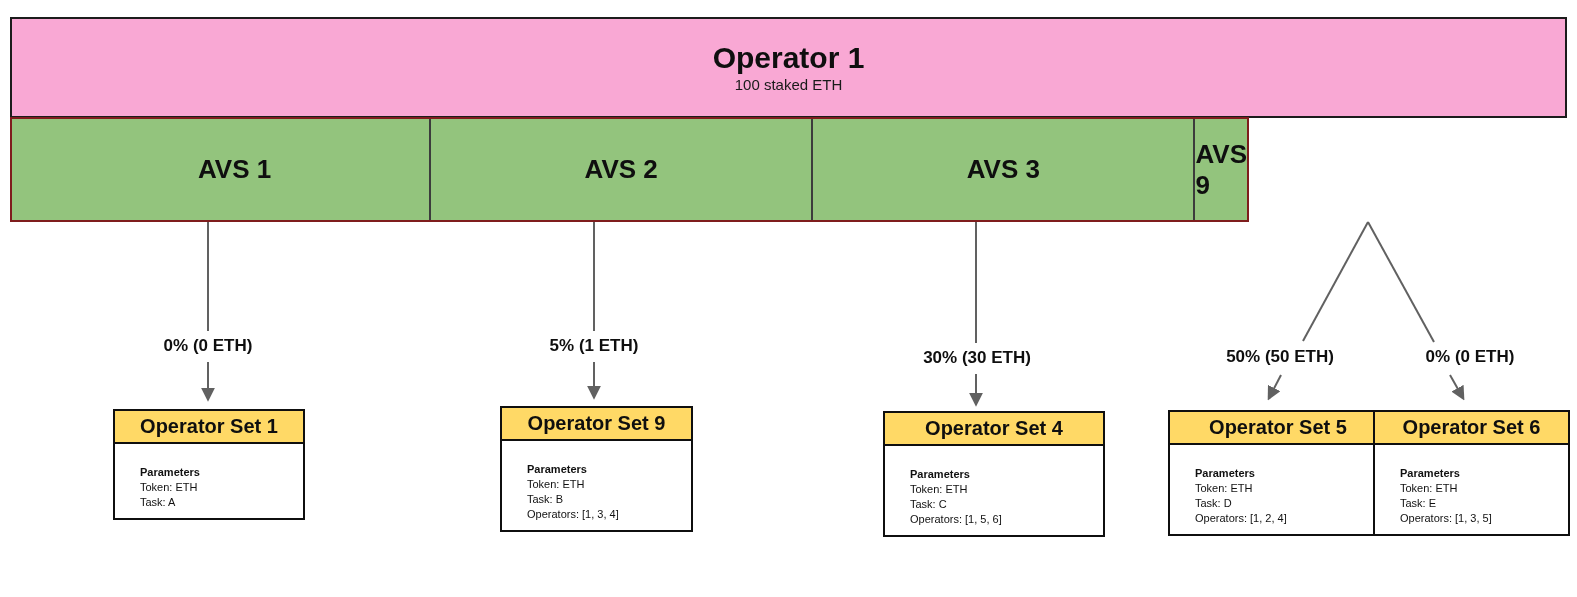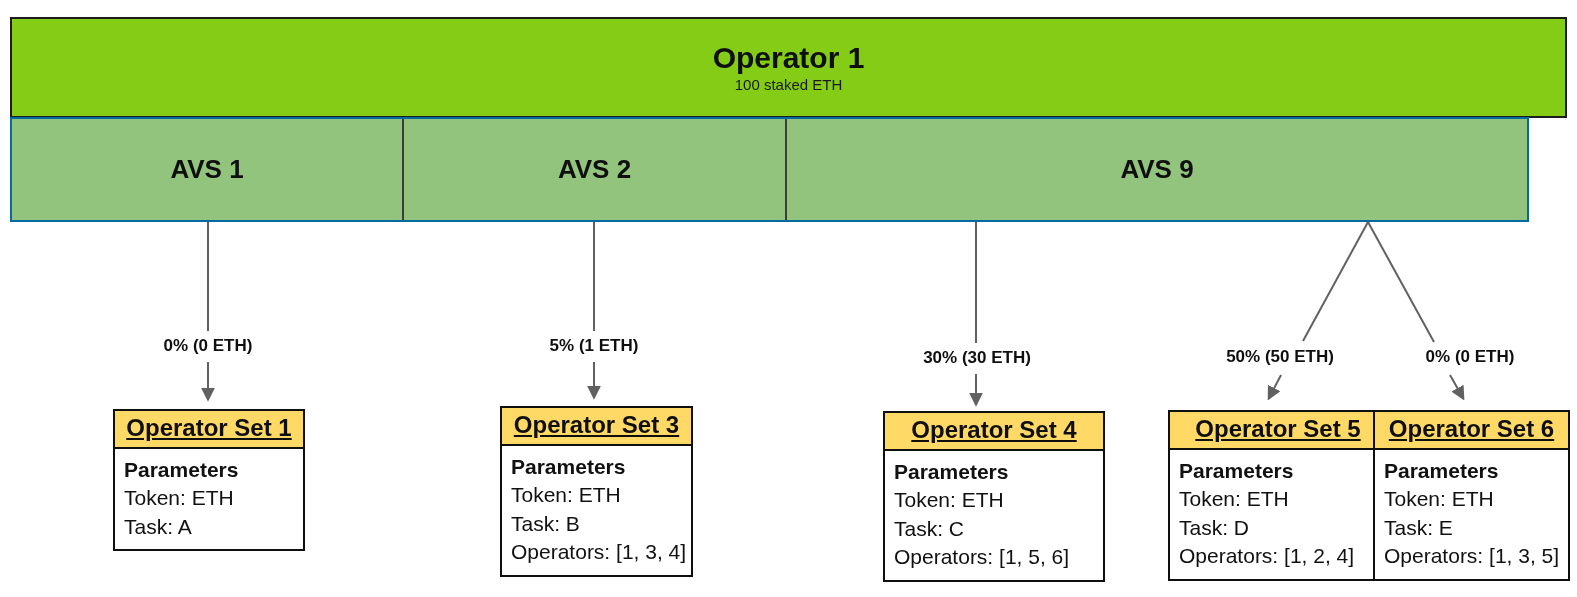--- a/index.html
+++ b/index.html
@@ -16,21 +16,21 @@
     height: 597px;
     background: #ffffff;
     overflow: hidden;
   }
 
   
   .operator-box {
     position: absolute;
     left: 10px; top: 17px;
     width: 1557px; height: 101px;
-    background: #84cc16;
+    background: #f9a8d4;
     border: 2px solid #1c1c1c;
     display: flex;
     flex-direction: column;
     align-items: center;
     justify-content: center;
   }
   .op-title {
     font-size: 30px;
     font-weight: bold;
     color: #0f0f0f;
@@ -39,24 +39,25 @@
   .op-stake {
     font-size: 15px;
     color: #1a1a1a;
     line-height: 1.3;
   }
 
   
   .avs-bar {
     position: absolute;
     left: 10px; top: 117px;
-    width: 1519px; height: 105px;
+    width: 1239px; height: 105px;
     display: flex;
-    border: 2px solid #0369a1;
+    border: 2px solid #7f1d1d;
     background: #93c47d;
+    padding-left: 28px;
   }
   .avs-seg {
     height: 100%;
     background: #93c47d;
     border-right: 2px solid #3c3c3c;
     display: flex;
     align-items: center;
     justify-content: center;
   }
   .avs-seg:last-child { border-right: none; }
@@ -87,52 +88,55 @@
   
   .set-card {
     position: absolute;
     border: 2px solid #0f0f0f;
     background: #ffffff;
   }
   .set-head {
     background: #ffd966;
     border-bottom: 2px solid #0f0f0f;
     text-align: center;
-    font-size: 24px;
+    font-size: 20px;
     font-weight: bold;
     color: #0f0f0f;
     padding: 3px 0 4px 0;
     line-height: 1.2;
-    text-decoration: underline;
   }
   .set-body {
-    padding: 7px 9px 8px 9px;
-    font-size: 21px;
+    padding: 21px 9px 8px 9px;
+    font-size: 11px;
     color: #111111;
     line-height: 1.36;
     white-space: nowrap;
+    margin-left: 16px;
   }
   .set-body .p-head { font-weight: bold; }
 </style>
 </head>
 <body>
 
 <div class="canvas">
 
   <div class="operator-box">
     <div class="op-title">Operator 1</div>
     <div class="op-stake">100 staked ETH</div>
   </div>
 
   <div class="avs-bar">
     <div class="avs-seg" style="width:392px">
       <span>AVS 1</span>
     </div>
     <div class="avs-seg" style="width:383px">
       <span>AVS 2</span>
+    </div>
+    <div class="avs-seg" style="width:383px">
+      <span>AVS 3</span>
     </div>
     <div class="avs-seg" style="flex:1">
       <span>AVS 9</span>
     </div>
   </div>
 
   <svg class="arrows" viewBox="0 0 1577 597">
     <defs>
       <marker id="ah" viewBox="0 0 10 10" refX="8" refY="5" markerWidth="7" markerHeight="7" orient="auto-start-reverse">
         <path d="M0,0 L10,5 L0,10 z" fill="#616161"></path>
@@ -166,21 +170,21 @@
   <div class="set-card" style="left:113px;top:409px;width:192px">
     <div class="set-head">Operator Set 1</div>
     <div class="set-body">
       <div class="p-head">Parameters</div>
       <div>Token: ETH</div>
       <div>Task: A</div>
     </div>
   </div>
 
   <div class="set-card" style="left:500px;top:406px;width:193px">
-    <div class="set-head">Operator Set 3</div>
+    <div class="set-head">Operator Set 9</div>
     <div class="set-body">
       <div class="p-head">Parameters</div>
       <div>Token: ETH</div>
       <div>Task: B</div>
       <div>Operators: [1, 3, 4]</div>
     </div>
   </div>
 
   <div class="set-card" style="left:883px;top:411px;width:222px">
     <div class="set-head">Operator Set 4</div>

